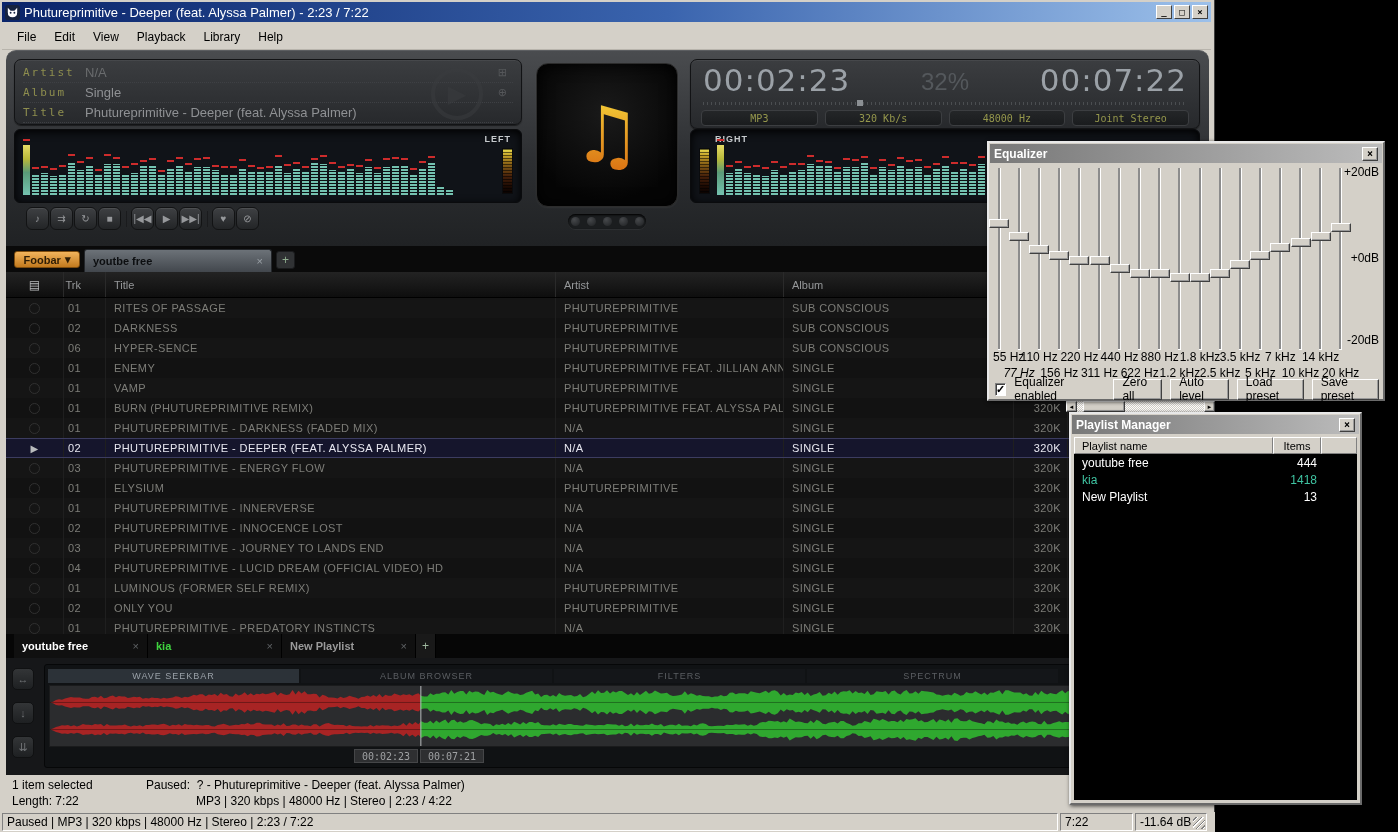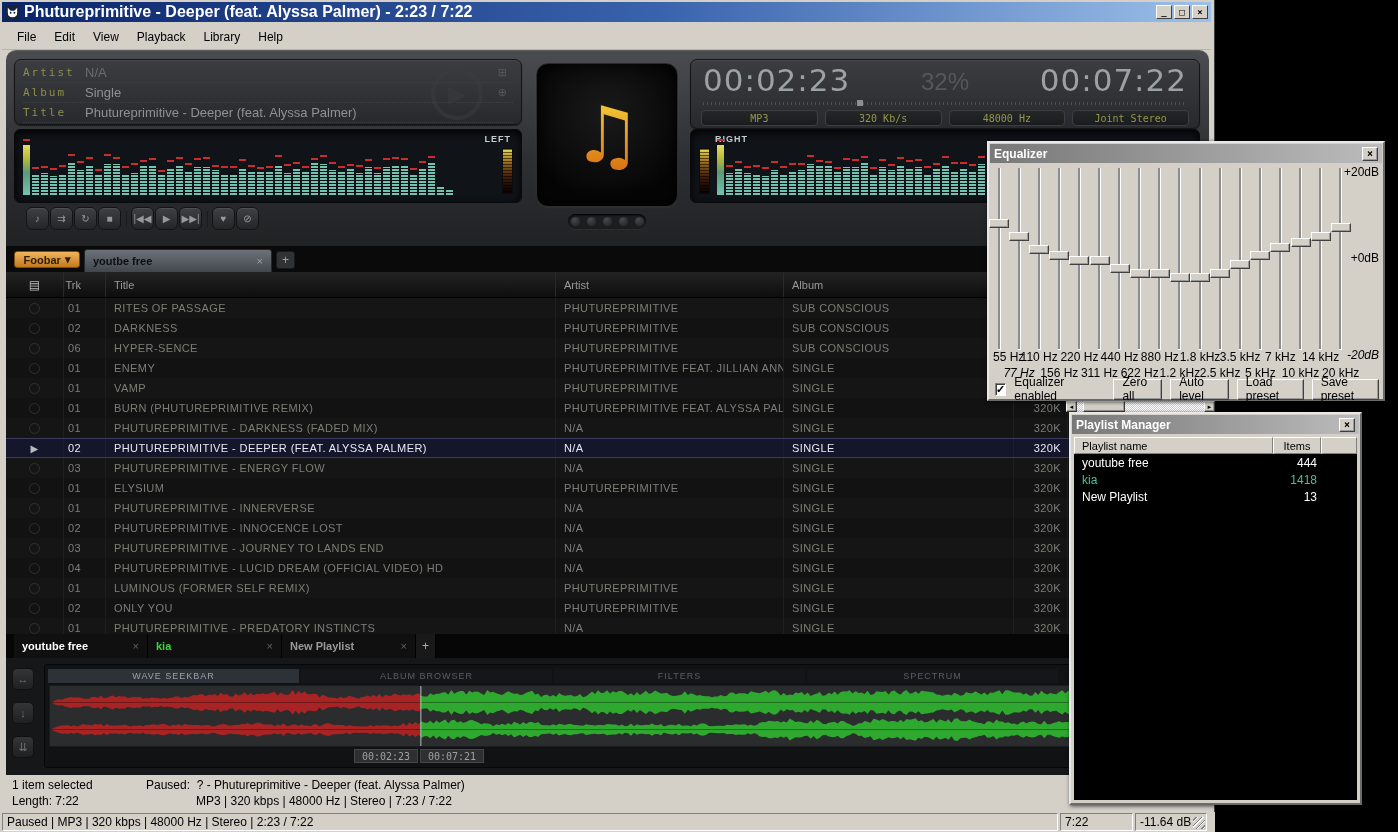--- a/index.html
+++ b/index.html
@@ -6,21 +6,21 @@
   #desktop{position:relative;width:1398px;height:832px;background:#000;overflow:hidden;
            font-family:"Liberation Sans",sans-serif;-webkit-font-smoothing:antialiased;}
   [data-interactable]{box-sizing:border-box;}
   
   #main-window{position:absolute;left:0;top:0;width:1215px;height:832px;background:#d4d0c8;z-index:1;
                border-right:1px solid #404040;}
   #titlebar{position:absolute;left:2px;top:2px;right:3px;height:20px;
             background:linear-gradient(90deg,#0a246a,#3a64ae 55%,#9cc0ea);
             display:flex;align-items:center;padding:0 3px;}
   #app-icon{width:15px;height:15px;margin-right:4px;flex:0 0 auto;}
-  #title-text{color:#fff;font-weight:bold;font-size:16px;white-space:nowrap;overflow:hidden;}
+  #title-text{color:#fff;font-weight:normal;font-size:13px;white-space:nowrap;overflow:hidden;}
   #win-controls{margin-left:auto;display:flex;gap:2px;}
   .winbtn{width:16px;height:14px;background:#d4d0c8;border:1px solid;border-color:#fff #404040 #404040 #fff;
           font-size:9px;font-weight:bold;display:flex;align-items:center;justify-content:center;color:#000;
           font-family:"DejaVu Sans Mono",monospace;line-height:1;}
   #menubar{position:absolute;left:2px;top:24px;right:3px;height:26px;background:#d4d0c8;
            display:flex;align-items:center;padding-left:6px;border-bottom:1px solid #b8b4ac;}
   .menu-item{font-size:12px;color:#000;padding:3px 9px;}
   
   .darkpanel{background:linear-gradient(#3b3d40,#27292c);border:1px solid #121315;border-radius:7px;
              box-shadow:inset 0 1px 0 rgba(255,255,255,.06),0 1px 1px rgba(0,0,0,.5);}
@@ -741,21 +741,21 @@
           <div class="wmark" data-interactable="false">00:02:23</div>
           <div class="wmark" data-interactable="false">00:07:21</div>
         </div>
       </div>
     </div>
 
     <div id="sel-info" data-interactable="false">
       <span style="left:6px;top:3px;">1 item selected</span>
       <span style="left:140px;top:3px;">Paused:  ? - Phutureprimitive - Deeper (feat. Alyssa Palmer)</span>
       <span style="left:6px;top:19px;">Length: 7:22</span>
-      <span style="left:190px;top:19px;">MP3 | 320 kbps | 48000 Hz | Stereo | 7:23 / 7:22</span>
+      <span style="left:190px;top:19px;">MP3 | 320 kbps | 48000 Hz | Stereo | 2:23 / 4:22</span>
     </div>
 
     <div id="statusbar" data-interactable="false">
       <div class="scell" id="scell-main" data-interactable="false">Paused | MP3 | 320 kbps | 48000 Hz | Stereo | 2:23 / 7:22</div>
       <div class="scell" id="scell-len" data-interactable="false">7:22</div>
       <div class="scell" id="scell-gain" data-interactable="false">
         <span>-11.64 dB</span>
         <div id="grip" data-interactable="true"></div>
       </div>
     </div>
@@ -809,21 +809,21 @@
           <div class="eq-track" data-interactable="true" style="left: 310px;"></div>
           <div class="eq-thumb" data-interactable="true" style="left: 301.5px; top: 74px;"></div>
           <div class="eq-track" data-interactable="true" style="left: 330.1px;"></div>
           <div class="eq-thumb" data-interactable="true" style="left: 321.6px; top: 68px;"></div>
           <div class="eq-track" data-interactable="true" style="left: 350.2px;"></div>
           <div class="eq-thumb" data-interactable="true" style="left: 341.7px; top: 59px;"></div>
         </div>
       <div id="eq-scales" data-interactable="false">
           <div class="eq-scale" data-interactable="false" style="top: 8px;">+20dB</div>
           <div class="eq-scale" data-interactable="false" style="top: 94px;">+0dB</div>
-          <div class="eq-scale" data-interactable="false" style="top: 191px; font-style: italic;">-20dB</div>
+          <div class="eq-scale" data-interactable="false" style="top: 176px;">-20dB</div>
         </div>
       <div id="eq-freqs" data-interactable="false">
           <div class="eq-freq" data-interactable="false" style="top: 186px; left: 4px; transform: none;">55 Hz</div>
           <div class="eq-freq" data-interactable="false" style="top: 186px; left: 50.2px;">110 Hz</div>
           <div class="eq-freq" data-interactable="false" style="top: 186px; left: 90.4px;">220 Hz</div>
           <div class="eq-freq" data-interactable="false" style="top: 186px; left: 130.6px;">440 Hz</div>
           <div class="eq-freq" data-interactable="false" style="top: 186px; left: 170.8px;">880 Hz</div>
           <div class="eq-freq" data-interactable="false" style="top: 186px; left: 211px;">1.8 kHz</div>
           <div class="eq-freq" data-interactable="false" style="top: 186px; left: 251.2px;">3.5 kHz</div>
           <div class="eq-freq" data-interactable="false" style="top: 186px; left: 291.4px;">7 kHz</div>

